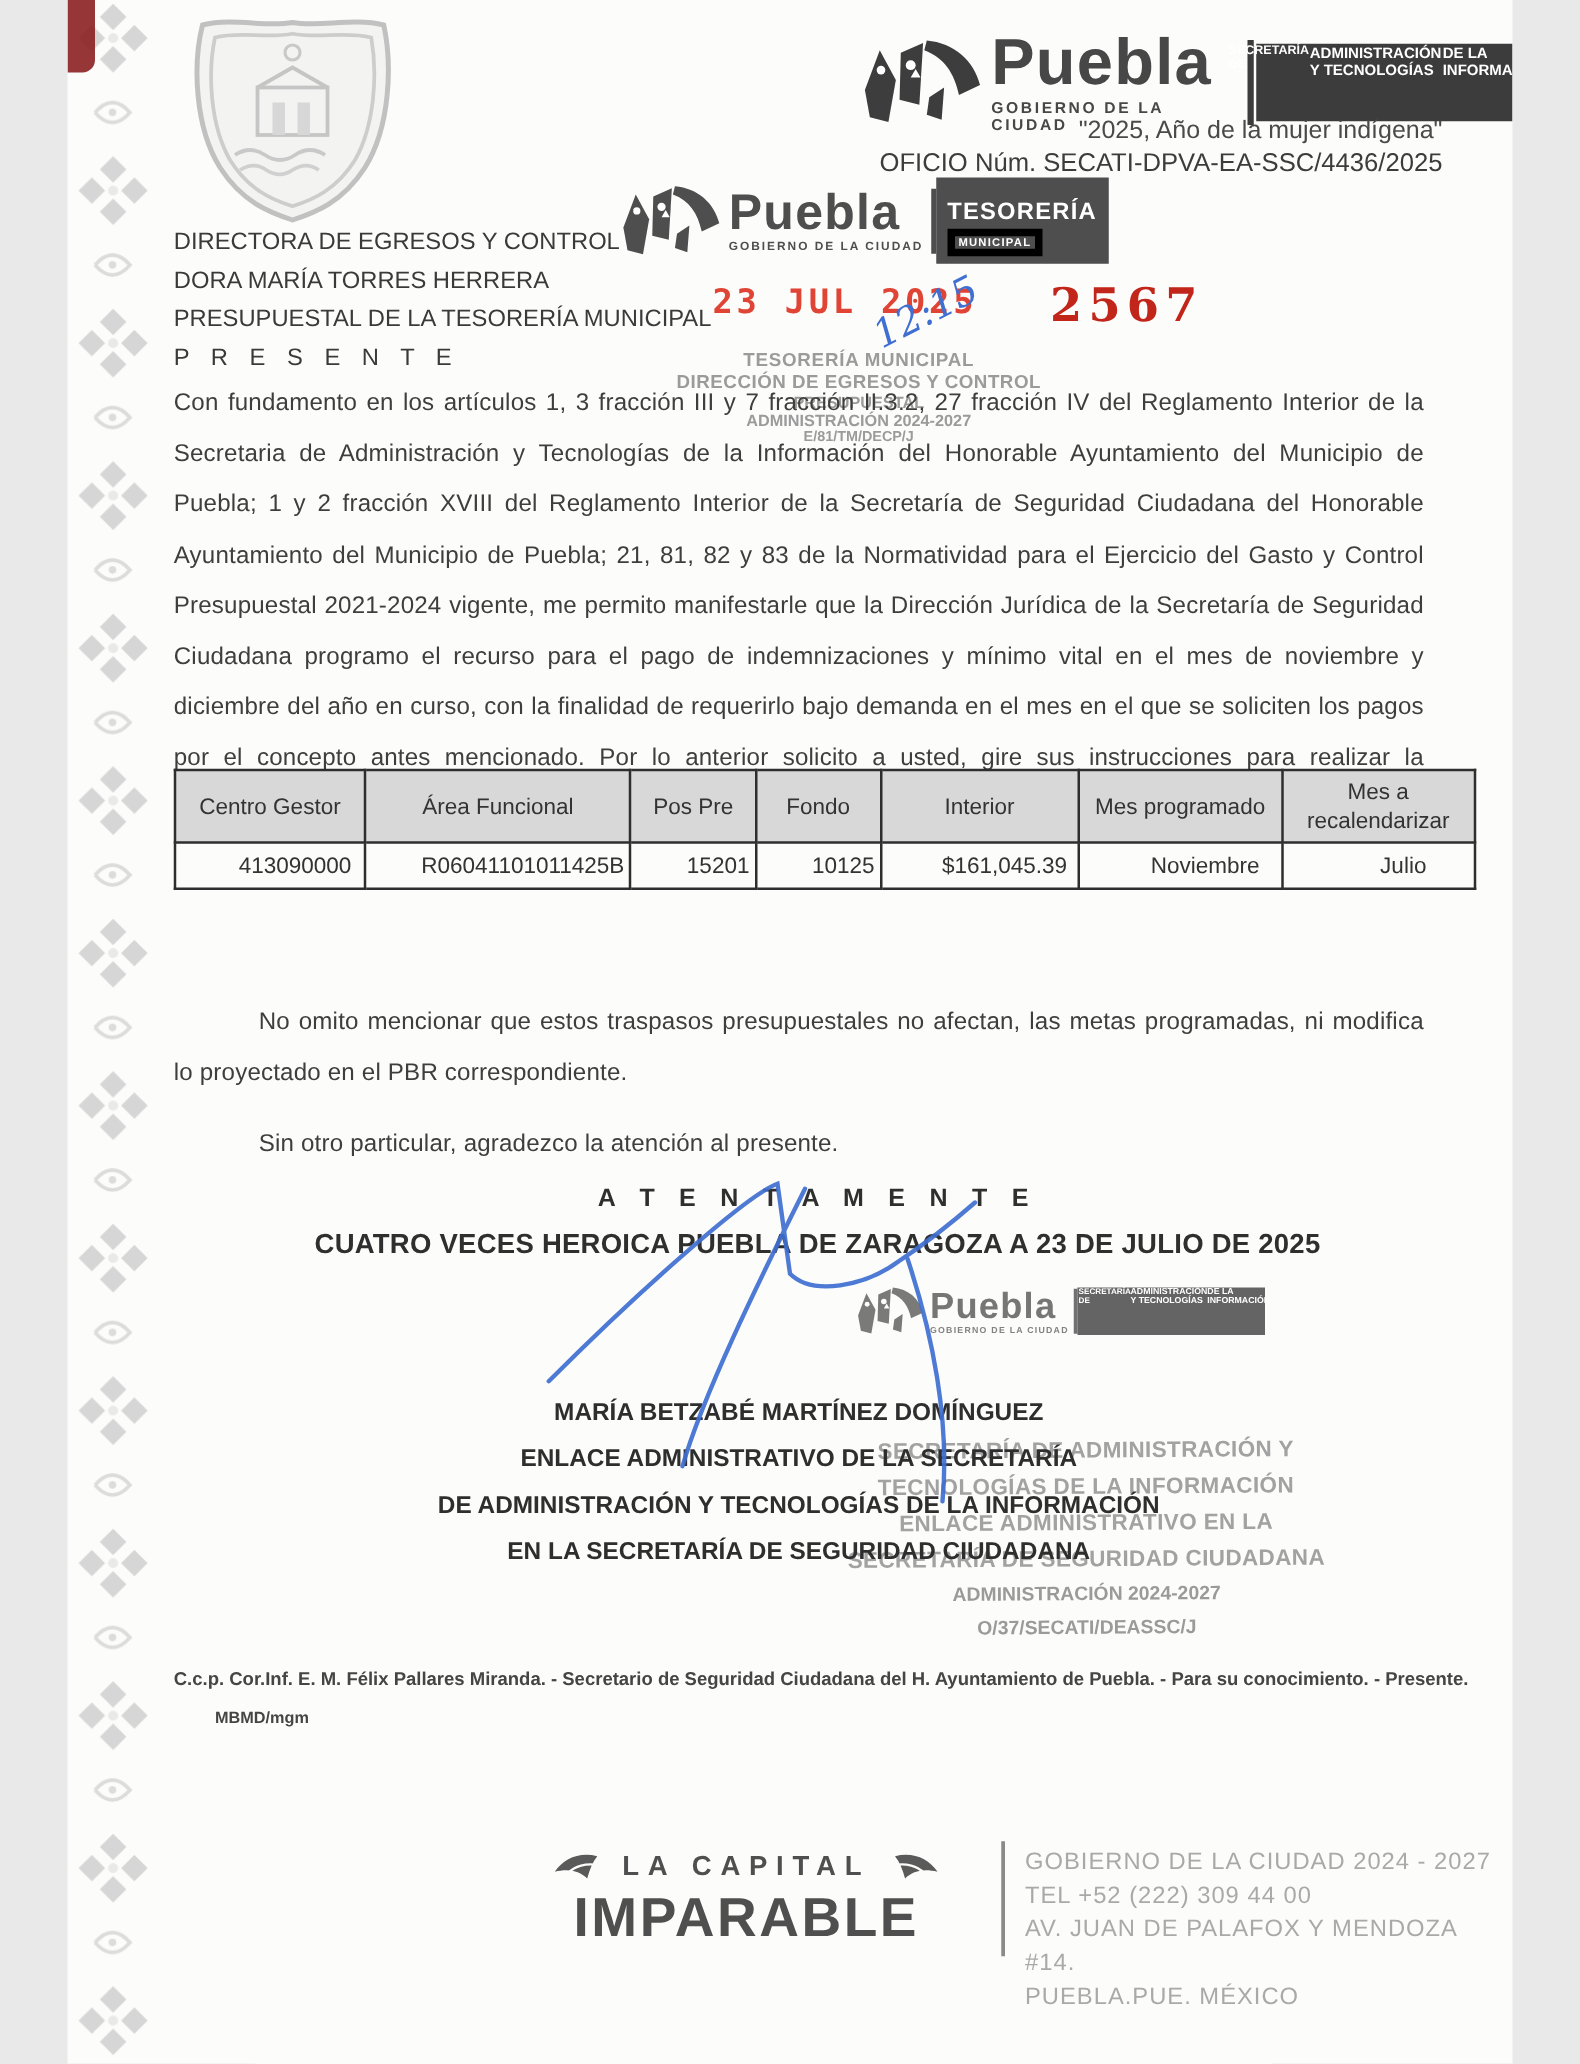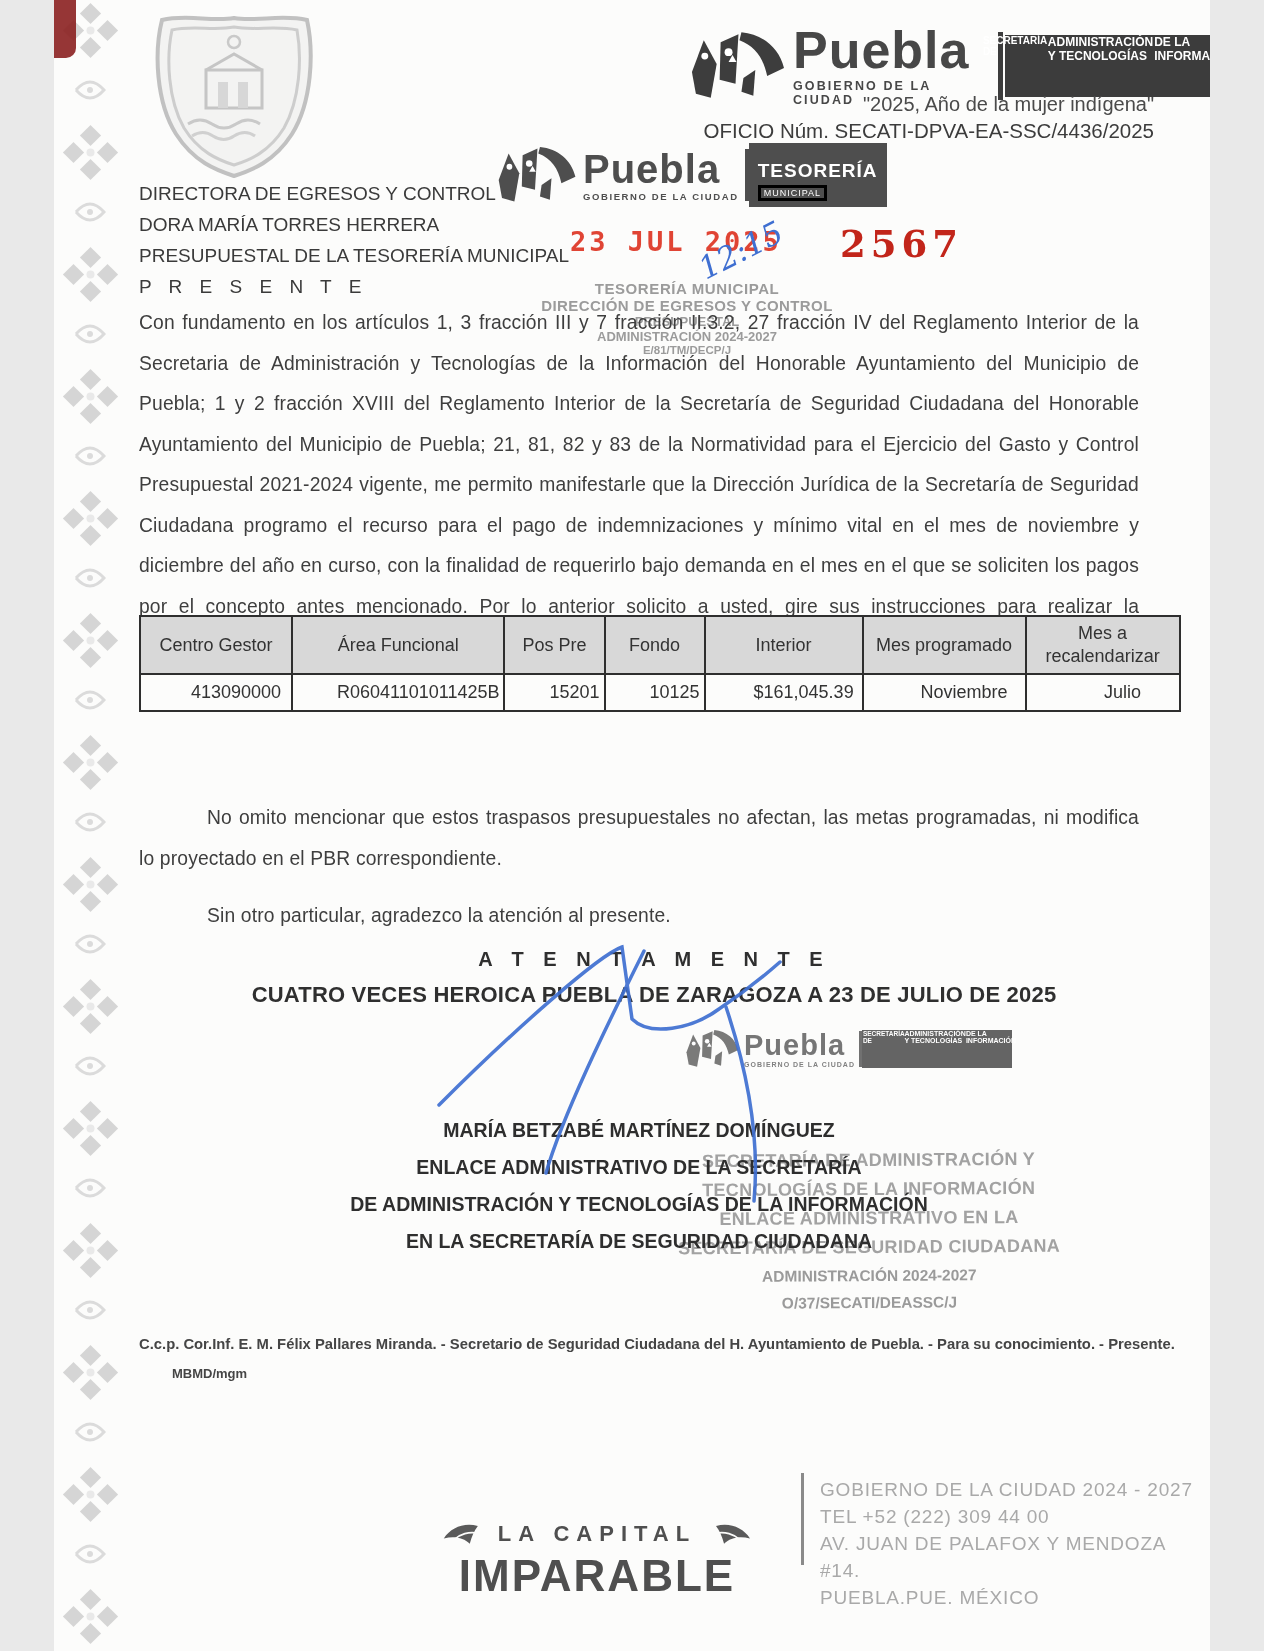--- a/index.html
+++ b/index.html
@@ -44,21 +44,21 @@
   #addressee .presente { letter-spacing:6px; }
 
   
   #rcv-stamp-logo { left:438px; top:142px; filter:grayscale(1); }
   #rcv-stamp-logo .skyline { color:#4e4e4e; }
   #rcv-stamp-logo .wordmark { font-size:40px; color:#4e4e4e; }
   #rcv-stamp-logo .wordmark-sub { font-size:9.5px; letter-spacing:1.6px; color:#4e4e4e; margin-top:2px; }
   #rcv-stamp-logo .sep { width:4px; height:52px; background:#4e4e4e; margin:0 0 0 6px; }
   #rcv-stamp-logo .tes-badge { background:#4e4e4e; color:#fff; padding:17px 9px 6px; }
   #rcv-stamp-logo .tes1 { font-size:19px; font-weight:bold; letter-spacing:1px; }
-  #rcv-stamp-logo .tes2 { font-size:9px; font-weight:normal; border:3px solid #000000;
+  #rcv-stamp-logo .tes2 { font-size:9px; font-weight:bold; border:6px solid #000000;
     display:inline-block; padding:0 3px; margin-top:2px; letter-spacing:1px; }
 
   #stamp-date { left:516px; top:226px; font-family:"DejaVu Sans Mono", monospace;
     font-weight:bold; font-size:27px; letter-spacing:3px; color:#e04434; }
   #stamp-time { left:642px; top:232px; font-family:"DejaVu Serif", serif; font-style:italic;
     font-size:31px; color:#3f6fd1; transform:rotate(-27deg); }
   #stamp-folio { left:786px; top:222px; font-family:"DejaVu Serif", serif;
     font-weight:bold; font-size:37px; letter-spacing:5px; color:#c2251a; }
 
   #rcv-office { left:428px; top:280px; width:410px; text-align:center; color:#9b9b9b;
@@ -113,21 +113,21 @@
   #sig-stamp-text .s-small { font-size:15.5px; line-height:27px; color:#9a9a9a; }
 
   
   #ccp { left:85px; top:1336px; width:1060px; font-size:14.8px; color:#454545; }
   #ccp .ccp-bold { font-weight:bold; }
   #ccp .ccp-rest { font-weight:600; }
   #ccp-initials { left:118px; top:1366px; font-size:13px; font-weight:600; color:#454545; }
 
   
   #footer-logo { left:388px; top:1478px; width:310px; text-align:center; color:#4f4f4f; }
-  #footer-logo .cap-row { display:flex; align-items:center; justify-content:center; gap:20px;margin-top:41px; }
+  #footer-logo .cap-row { display:flex; align-items:center; justify-content:center; gap:20px; }
   #footer-logo .cap { font-size:22px; font-weight:bold; letter-spacing:7px; white-space:nowrap; }
   #footer-logo .imp { font-size:44px; font-weight:bold; letter-spacing:2px; margin-top:2px;
     font-stretch:condensed; }
   #footer-divider { left:747px; top:1473px; width:2.5px; height:92px; background:#8a8a8a; }
   #footer-info { left:766px; top:1476px; font-size:19px; line-height:27px;
     color:#a9a9a9; letter-spacing:.8px; }
 </style>
 </head>
 <body>
 

